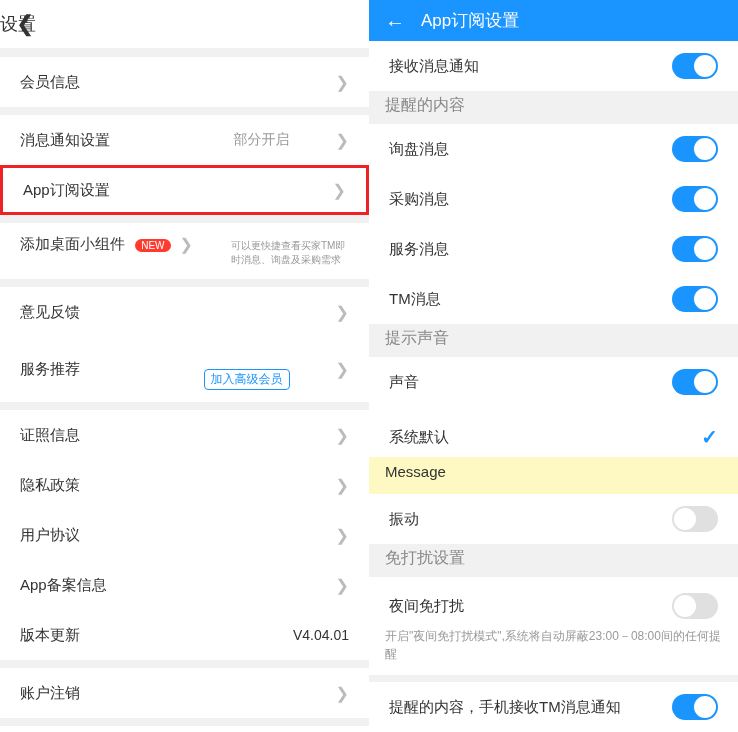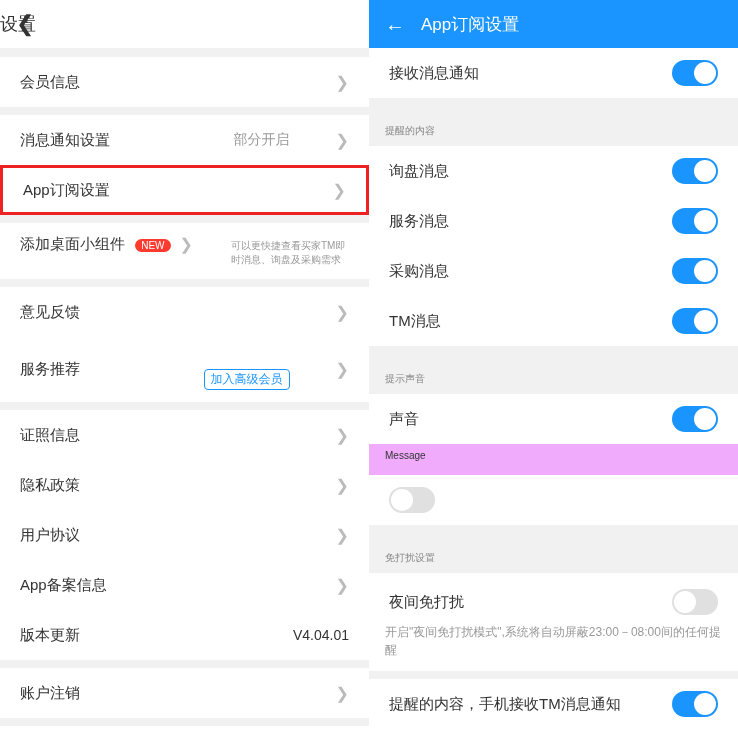--- a/index.html
+++ b/index.html
@@ -31,34 +31,34 @@
     .item-col { flex-direction: row; align-items: flex-start; }
     .item-col .top-row { display: flex; width: 100%; align-items: center; }
     .item-col .top-row .label { flex: 1; }
     
     .highlight { border: 3px solid #e22; }
     
     .badge-new { display: inline-flex; align-items: center; justify-content: center; background: #ff3b30; color: #fff; font-size: 10px; padding: 1px 6px; border-radius: 8px; margin-left: 6px; vertical-align: middle; }
     
     .badge-outline { border: 1px solid #1a95ff; color: #1a95ff; font-size: 12px; padding: 1px 6px; border-radius: 4px; margin-top: 20px; }
 
-    .section-header { padding: 26px 16px 8px; font-size: 10px; color: #888; background: #f1f1f1; }
+    .section-header { padding: 4px 16px 8px; font-size: 16px; color: #888; background: #f1f1f1; }
     
     
     .toggle { width: 46px; height: 26px; border-radius: 13px; position: relative; flex-shrink: 0; }
     .toggle.on { background: #1a95ff; }
     .toggle.off { background: #e0e0e0; }
     .toggle .knob { width: 22px; height: 22px; background: #fff; border-radius: 50%; position: absolute; top: 2px; }
     .toggle.on .knob { right: 2px; }
     .toggle.off .knob { left: 2px; }
     
     .checkmark { color: #1a95ff; font-size: 20px; font-weight: bold; }
     
     .subtext-block { padding: 0 16px 12px; font-size: 12px; color: #999; background: #fff; line-height: 1.5; }
-    .msg-row { padding: 6px 16px 14px; font-size: 10px; color: #333; background: #f0abfc; }
+    .msg-row { padding: 6px 16px 14px; font-size: 15px; color: #333; background: #fef9c3; }
   </style>
 </head>
 <body>
 
 <div class="container">
 
   <div class="panel panel-left">
     <div class="header-left">
       <span class="back-chevron">❮</span>
       <span class="title">设置</span>
@@ -156,50 +156,55 @@
 
     <div class="section-header">提醒的内容</div>
 
     <div class="item">
       <span class="label">询盘消息</span>
       <div class="toggle on">
           <div class="knob"></div>
         </div>
     </div>
     <div class="item">
+      <span class="label">采购消息</span>
+      <div class="toggle on">
+          <div class="knob"></div>
+        </div>
+    </div>
+    <div class="item">
       <span class="label">服务消息</span>
       <div class="toggle on">
           <div class="knob"></div>
         </div>
     </div>
     <div class="item">
-      <span class="label">采购消息</span>
-      <div class="toggle on">
-          <div class="knob"></div>
-        </div>
-    </div>
-    <div class="item">
       <span class="label">TM消息</span>
       <div class="toggle on">
           <div class="knob"></div>
         </div>
     </div>
 
     <div class="section-header">提示声音</div>
 
     <div class="item">
       <span class="label">声音</span>
       <div class="toggle on">
           <div class="knob"></div>
         </div>
     </div>
 
+    <div class="item" style="padding-bottom:2px;">
+      <span class="label">系统默认</span>
+      <span class="checkmark">✓</span>
+    </div>
     <div class="msg-row">Message</div>
 
     <div class="item">
+      <span class="label">振动</span>
       <div class="toggle off">
           <div class="knob"></div>
         </div>
     </div>
 
     <div class="section-header">免打扰设置</div>
 
     <div class="item" style="padding-bottom:4px;">
       <span class="label">夜间免打扰</span>
       <div class="toggle off">

